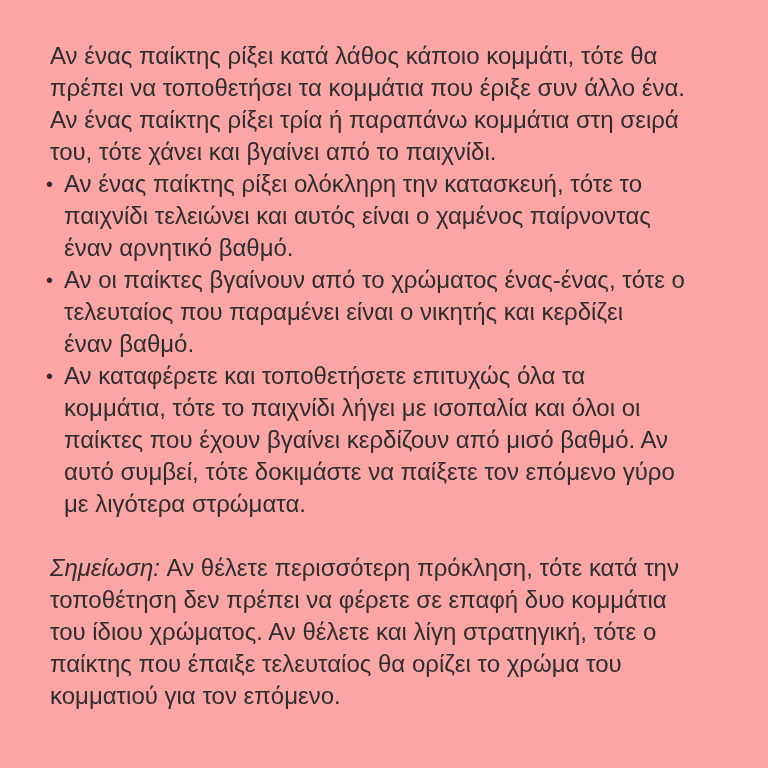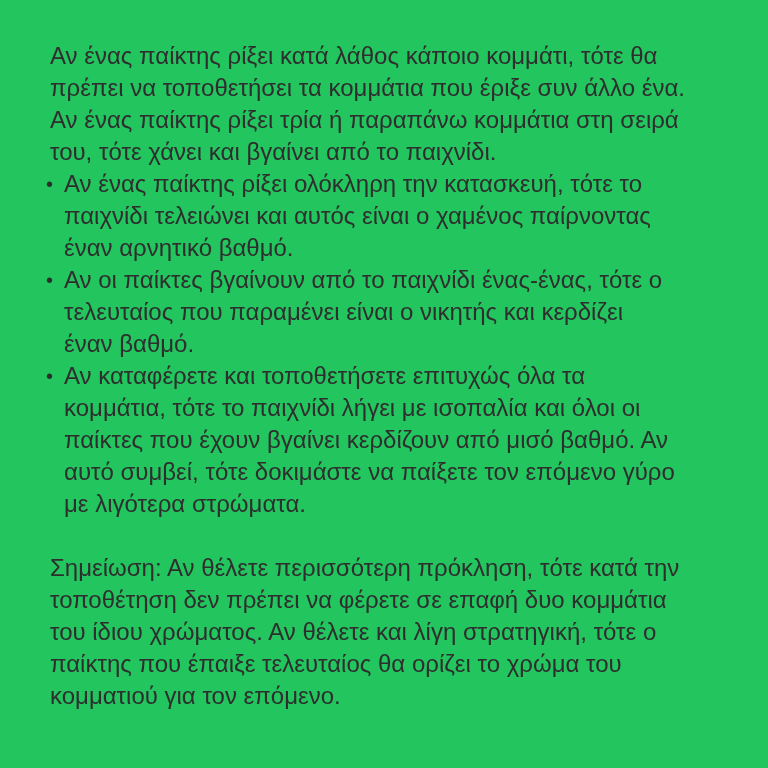--- a/index.html
+++ b/index.html
@@ -4,21 +4,21 @@
 <style>
   html, body {
     margin: 0;
     padding: 0;
     background: #ffffff;
   }
   .page {
     position: relative;
     width: 768px;
     height: 768px;
-    background: #22c55e;
+    background: #fca5a5;
     box-sizing: border-box;
     padding: 40px 46px 0 50px;
     font-family: "Liberation Sans", "DejaVu Sans", sans-serif;
     font-size: 24px;
     line-height: 32px;
     color: #2e2e2e;
     overflow: hidden;
   }
   .para {
     margin: 0;
@@ -42,20 +42,21 @@
     line-height: 32px;
   }
   .bullet-text {
     flex: 1 1 auto;
     white-space: pre-line;
   }
   .spacer-line {
     height: 32px;
   }
   .note-label {
+    font-style: italic;
   }
 </style>
 </head>
 <body>
 
 <div class="page">
 
   <p class="para">Αν ένας παίκτης ρίξει κατά λάθος κάποιο κομμάτι, τότε θα
 πρέπει να τοποθετήσει τα κομμάτια που έριξε συν άλλο ένα.
 Αν ένας παίκτης ρίξει τρία ή παραπάνω κομμάτια στη σειρά
@@ -63,21 +64,21 @@
 
   <ul class="bullet-list">
     <li class="bullet-item">
       <span class="bullet-glyph">•</span>
       <span class="bullet-text">Αν ένας παίκτης ρίξει ολόκληρη την κατασκευή, τότε το
 παιχνίδι τελειώνει και αυτός είναι ο χαμένος παίρνοντας
 έναν αρνητικό βαθμό.</span>
     </li>
     <li class="bullet-item">
       <span class="bullet-glyph">•</span>
-      <span class="bullet-text">Αν οι παίκτες βγαίνουν από το παιχνίδι ένας-ένας, τότε ο
+      <span class="bullet-text">Αν οι παίκτες βγαίνουν από το χρώματος ένας-ένας, τότε ο
 τελευταίος που παραμένει είναι ο νικητής και κερδίζει
 έναν βαθμό.</span>
     </li>
     <li class="bullet-item">
       <span class="bullet-glyph">•</span>
       <span class="bullet-text">Αν καταφέρετε και τοποθετήσετε επιτυχώς όλα τα
 κομμάτια, τότε το παιχνίδι λήγει με ισοπαλία και όλοι οι
 παίκτες που έχουν βγαίνει κερδίζουν από μισό βαθμό. Αν
 αυτό συμβεί, τότε δοκιμάστε να παίξετε τον επόμενο γύρο
 με λιγότερα στρώματα.</span>

